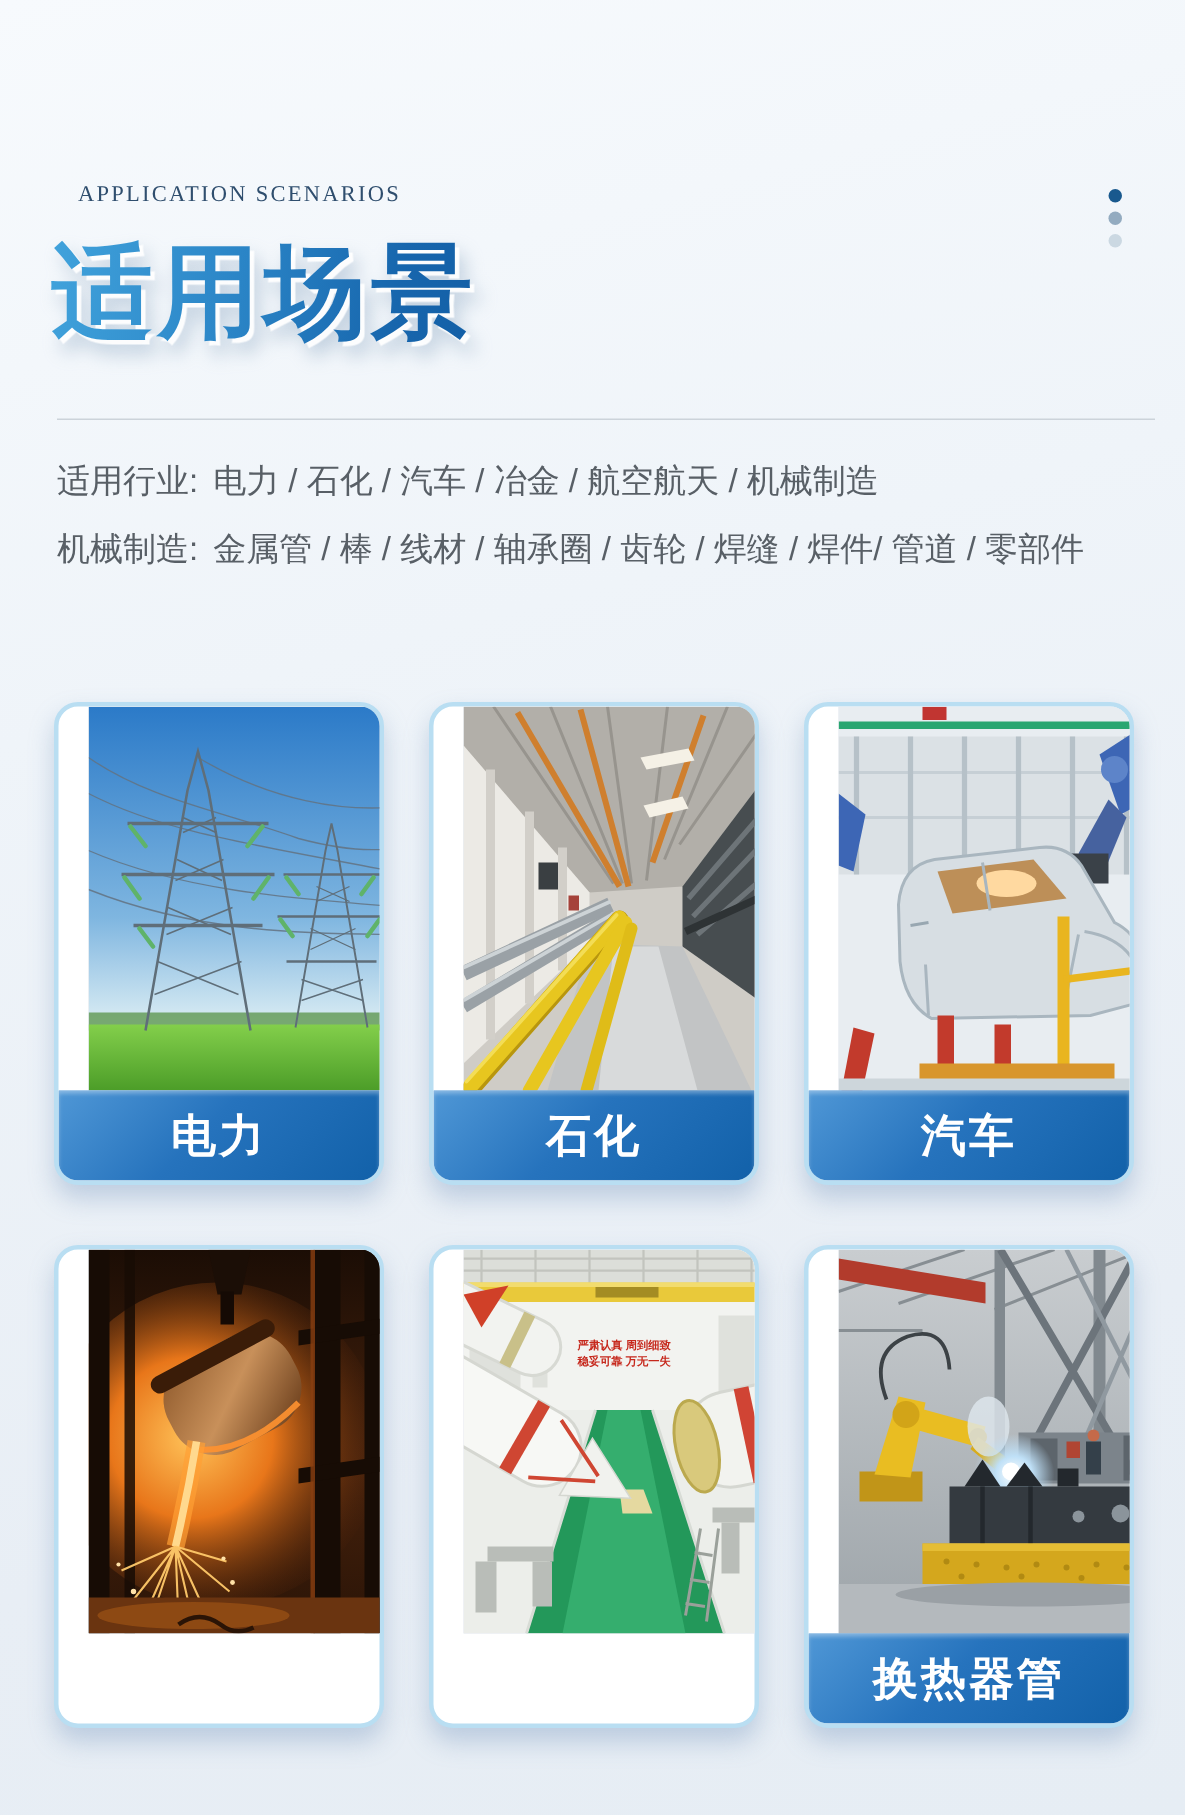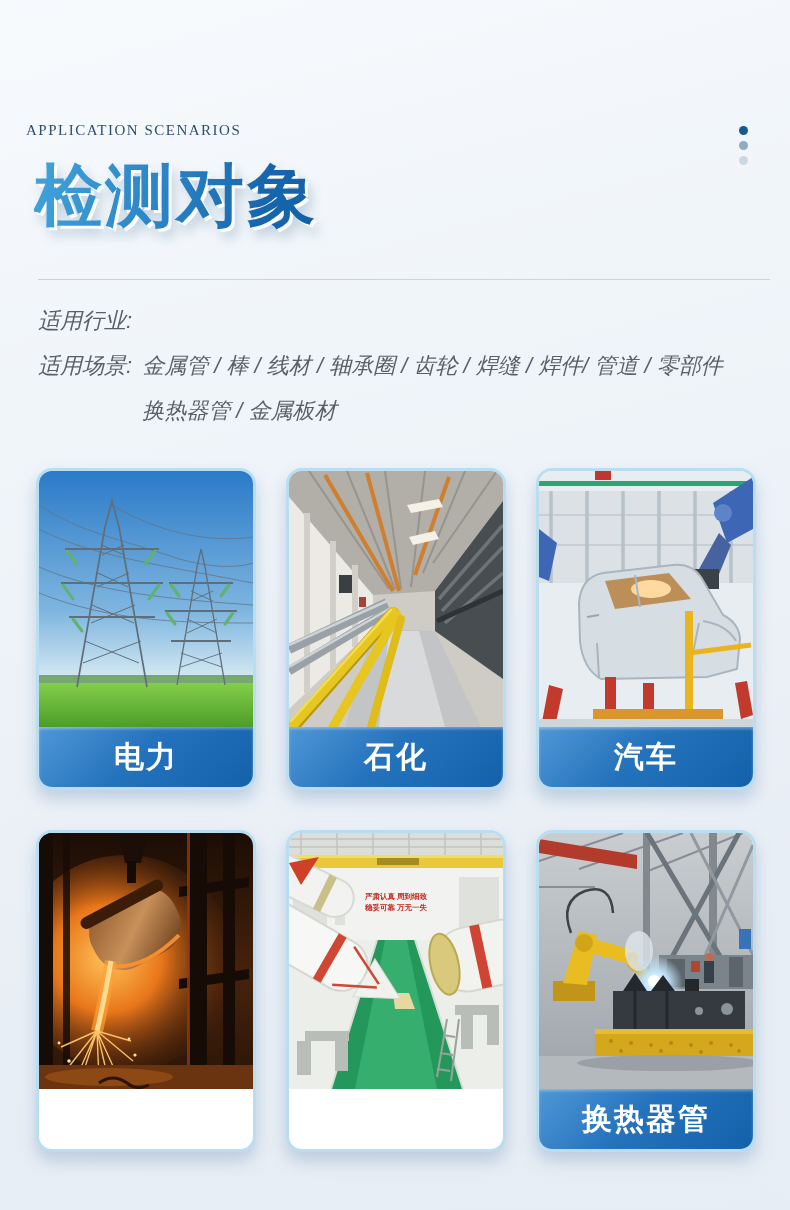--- a/index.html
+++ b/index.html
@@ -3,52 +3,52 @@
 <meta charset="utf-8">
 <style>
   * { margin:0; padding:0; box-sizing:border-box; }
   html,body { background:#e8eef5; }
   .page {
     position:relative; width:790px; height:1210px; overflow:hidden;
     background:linear-gradient(165deg,#f7fafd 0%,#eff4f9 35%,#e8eef5 75%,#e6edf4 100%);
     font-family:"Liberation Sans","DejaVu Sans",sans-serif;
   }
   .eyebrow {
-    position:absolute; left:26px; top:122px;
+    position:absolute; left:52px; top:122px;
     font-family:"Liberation Serif","DejaVu Serif",serif;
     font-size:15px; letter-spacing:1.5px; color:#2f4e6e; font-weight:500;
   }
   .dots { position:absolute; left:739px; top:126px; display:flex; flex-direction:column; gap:6px; }
   .dots span { width:9px; height:9px; border-radius:50%; display:block; }
   .dot-1 { background:#19598e; }
   .dot-2 { background:#93abc0; }
   .dot-3 { background:#cbd8e2; }
   .title {
     position:absolute; left:34px; top:150px;
     font-family:"DejaVu Serif","Liberation Serif",serif;
     font-size:68px; font-weight:bold; letter-spacing:3px; line-height:1.35;
     background:linear-gradient(100deg,#41a3dc 0%,#2a84c6 45%,#1766ad 80%,#135fa6 100%);
     -webkit-background-clip:text; background-clip:text; color:transparent;
     filter:drop-shadow(3px 3px 0 rgba(255,255,255,.92)) drop-shadow(4px 7px 6px rgba(125,155,185,.40));
   }
   .divider { position:absolute; left:38px; top:279px; width:732px; height:1px; background:#ccd3da; border:none; }
   .summary { position:absolute; left:38px; top:298px; color:#585f66; font-size:22px; }
-  .summary-row { display:flex; line-height:45px;font-style:italic; }
+  .summary-row { display:flex; line-height:45px; }
   .summary-label { white-space:nowrap; margin-right:10px; }
   .cards {
     position:absolute; left:36px; top:468px; width:720px;
     display:grid; grid-template-columns:repeat(3,220px); column-gap:30px; row-gap:40px;
   }
   .card {
     width:220px; height:322px; border-radius:16px; overflow:hidden;
     border:3px solid #b9def2; background:#fff;
     box-shadow:0 9px 16px rgba(118,150,190,.38);
     display:flex; flex-direction:column; cursor:pointer;
   }
-  .card-img { width:214px; height:256px; overflow:hidden; background:#dfe6ec; }
+  .card-img { width:214px; height:256px; overflow:hidden; background:#dfe6ec;margin-left:20px; }
   .card-img svg { display:block; width:100%; height:100%; }
   .card-label {
     width:214px; height:60px; display:flex; align-items:center; justify-content:center;
     background:linear-gradient(135deg,#4f97d6 0%,#2673bd 45%,#1261a9 100%);
     box-shadow:inset 0 2px 3px rgba(255,255,255,.35);
     font-family:Liberation Mono, monospace;
     font-size:30px; font-weight:bold; color:#ffffff; letter-spacing:2px;
   }
 </style>
 </head>
@@ -57,33 +57,33 @@
 <div class="page">
 
   <div class="eyebrow">APPLICATION SCENARIOS</div>
 
   <div class="dots">
     <span class="dot-1"></span>
     <span class="dot-2"></span>
     <span class="dot-3"></span>
   </div>
 
-  <h1 class="title">检测对象</h1>
+  <h1 class="title">适用场景</h1>
 
   <hr class="divider">
 
   <div class="summary">
     <div class="summary-row">
       <span class="summary-label">适用行业:</span>
+      <span class="summary-value">电力 / 石化 / 汽车 / 冶金 / 航空航天 / 机械制造</span>
     </div>
     <div class="summary-row">
-      <span class="summary-label">适用场景:</span>
+      <span class="summary-label">机械制造:</span>
       <span class="summary-value">
         <span>金属管 / 棒 / 线材 / 轴承圈 / 齿轮 / 焊缝 / 焊件/ 管道 / 零部件</span><br>
-        <span>换热器管 / 金属板材</span>
       </span>
     </div>
   </div>
 
   <div class="cards">
 
     <figure class="card">
       <div class="card-img">
         <svg viewBox="0 0 214 256" preserveAspectRatio="xMidYMid slice">
           <defs>

